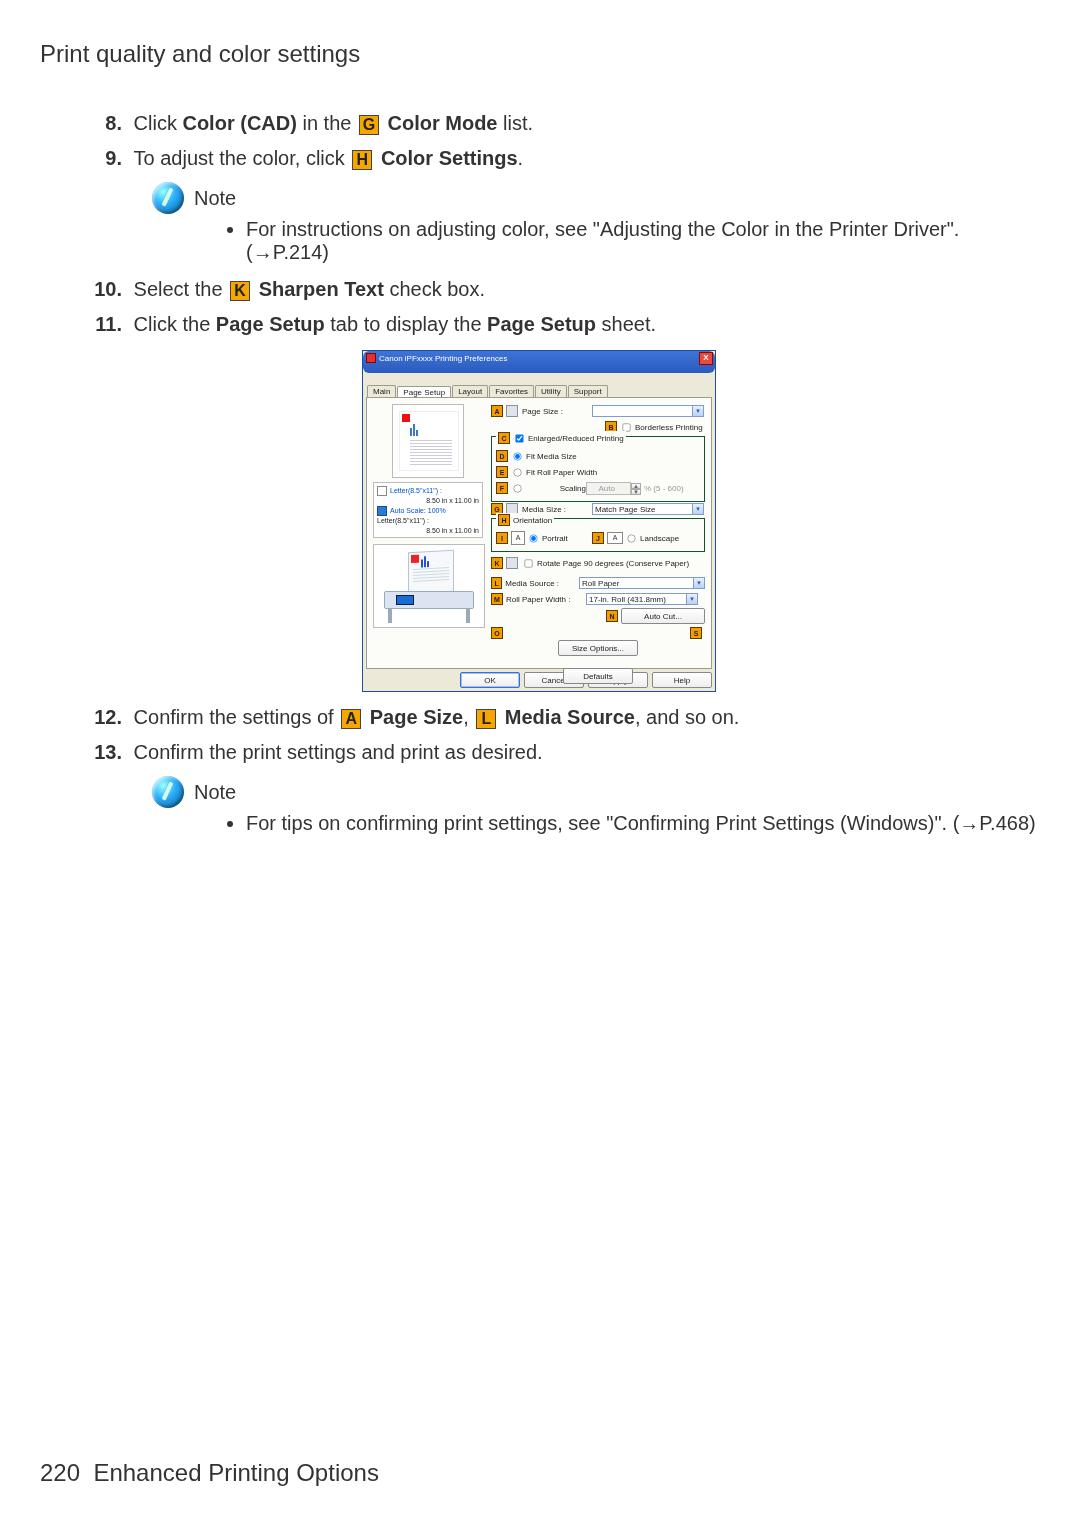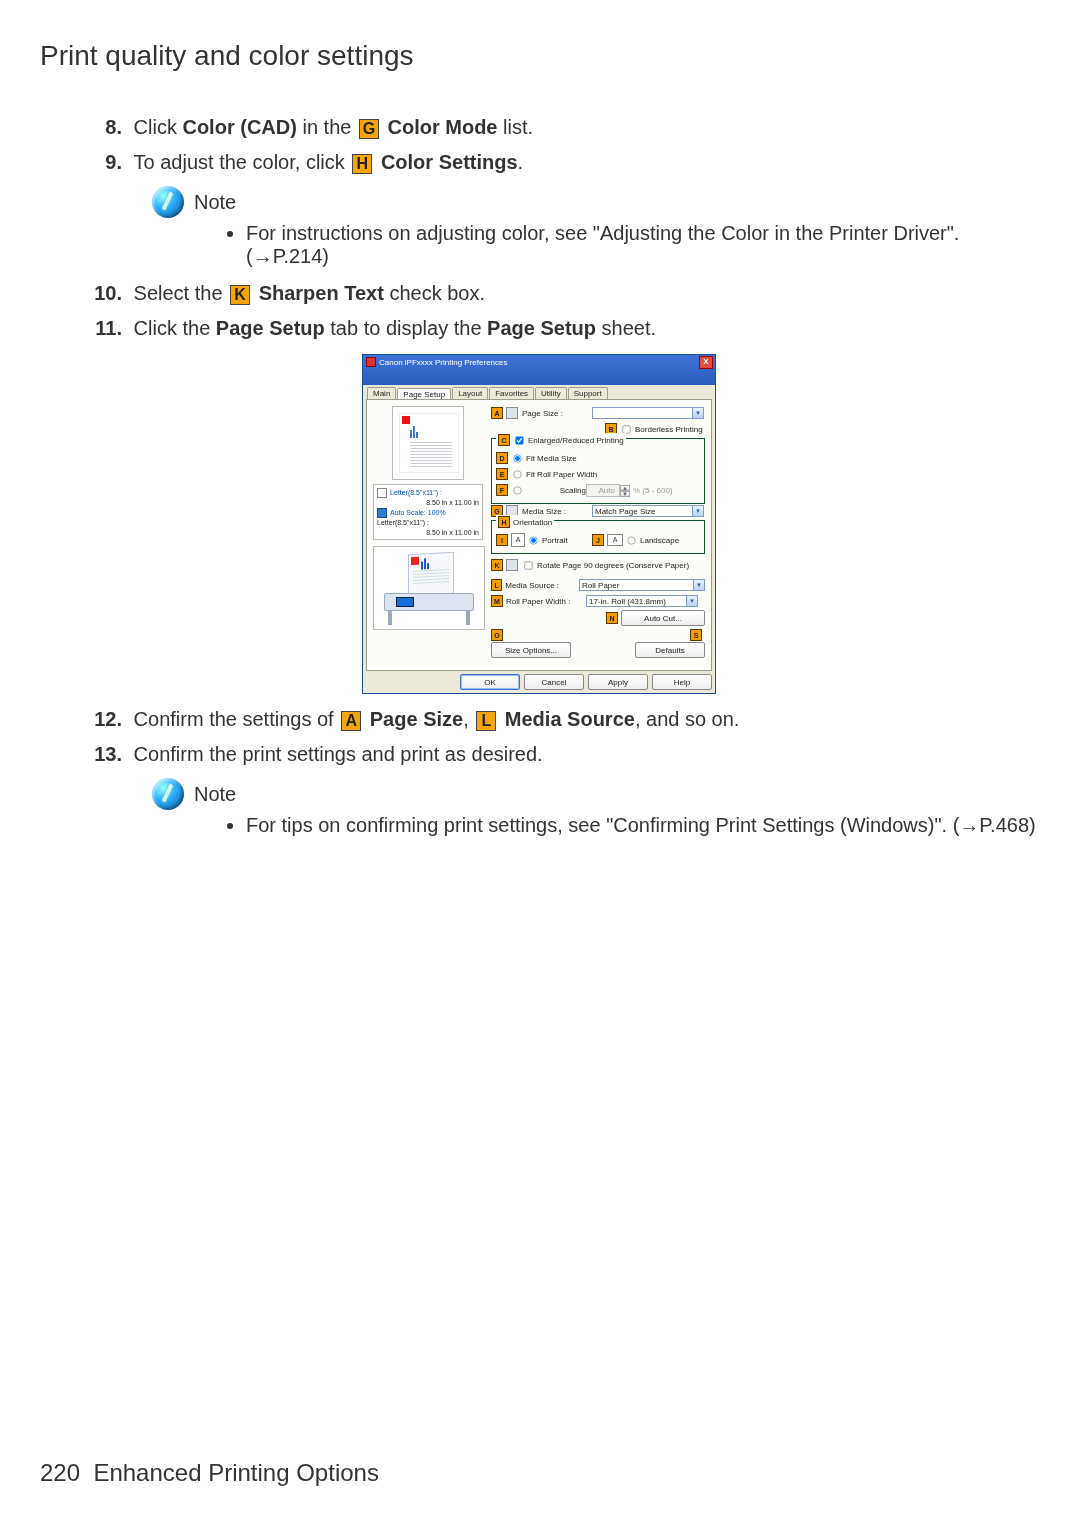--- a/index.html
+++ b/index.html
@@ -8,21 +8,21 @@
     width: 1080px;
     height: 1527px;
     background: #fff;
     font-family: Arial, Helvetica, sans-serif;
     font-size: 20px;
     color: #333;
     position: relative;
     box-sizing: border-box;
     padding: 40px 40px 40px 40px;
   }
-  .header { font-size: 28px; margin-bottom: 40px; }
+  .header { font-size: 24px; margin-bottom: 40px; }
   .step-block { margin-left: 40px; margin-bottom: 4px; line-height: 1.55; }
   .step-num { display: inline-block; width: 42px; text-align: right; font-weight: bold; vertical-align: top; }
   .step-body { display: inline-block; width: 880px; vertical-align: top; margin-left: 6px; }
   .b { font-weight: bold; }
   .label-letter {
     display: inline-block;
     background: #f7a600;
     border: 1px solid #444;
     color: #222;
     font-weight: bold;
@@ -57,30 +57,31 @@
     border: 1px solid #1b4f9c;
     background: #ece9d8;
     width: 354px;
     box-sizing: border-box;
   }
   .titlebar {
     height: 14px;
     background: linear-gradient(#3f73d6, #2a5bbf);
     color: #fff;
     display: flex; align-items: center; justify-content: space-between;
-    padding: 0 2px 16px 3px;
+    padding: 0 2px 8px 3px;
     font-size: 8px;
+    border-radius: 6px;
   }
   .titlebar-left { display: flex; align-items: center; gap: 3px; }
   .title-icon { width: 8px; height: 8px; background: #d33; border: 1px solid #800; }
   .closebox {
     width: 12px; height: 11px; background: #e74b3c;
     border: 1px solid #900; color: #fff; text-align: center; line-height: 9px; font-size: 8px; font-weight: bold;
   }
-  .tabs-row { display: flex; padding: 2px 4px 0 4px; background: #ece9d8; }
+  .tabs-row { display: flex; padding: 12px 4px 0 4px; background: #ece9d8; }
   .tab {
     font-size: 8px; padding: 1px 5px; border: 1px solid #9c9c8c;
     border-bottom: none; margin-right: 1px; background: #ece9d8; border-radius: 2px 2px 0 0;
   }
   .tab.active { background: #fff; position: relative; top: 1px; }
   .tab-panel {
     background: #fcfcf9; border: 1px solid #9c9c8c; margin: 0 3px 3px 3px;
     padding: 4px; position: relative; height: 272px; box-sizing: border-box;
   }
   .left-col { position: absolute; left: 6px; top: 6px; width: 110px; }
@@ -145,21 +146,21 @@
   .wbtn {
     height: 14px; font-size: 8px; border: 1px solid #888; background: linear-gradient(#fff,#eee);
     display: inline-flex; align-items: center; justify-content: center; padding: 0 6px; border-radius: 2px;
   }
   .wbtn.primary { border: 1px solid #3c6fcf; box-shadow: 0 0 0 1px #9ec0f7 inset; }
   .dlg .spin {
     display:inline-flex; align-items:center;
   }
   .dlg .spin .sv {
     width: 28px; height: 11px; border: 1px solid #bbb; background:#f3f3ef; font-size:8px; color:#999;
-    display:inline-flex; align-items:center; justify-content:flex-end; padding-right:4px;
+    display:inline-flex; align-items:center; justify-content:flex-end; padding-right:15px;
   }
   .dlg .spin .sb {
     width: 10px; height: 11px; font-size: 6px; display:inline-flex; flex-direction:column;
   }
   .dlg .spin .sb span{flex:1;border:1px solid #aaa;background:linear-gradient(#fff,#ddd);line-height:4px;text-align:center;color:#667;}
   .grey { color: #9a9a92; }
   .bottom-actions { display:flex; justify-content:flex-end; gap:4px; padding: 0 3px 3px 0; }
   .mini-orient {
     width: 12px; height: 12px; border: 1px solid #888; background: #fff; margin-right: 2px; display:inline-block; position:relative; font-size:7px; line-height:12px; text-align:center; color:#333;
   }
@@ -405,21 +406,21 @@
         <div class="lrow" style="justify-content:flex-end;">
           <span class="chip">N</span>
           <span class="wbtn" style="width:70px;">Auto Cut...</span>
         </div>
 
         <div class="lrow" style="justify-content:flex-end; margin-top:2px;">
           <span class="chip" style="position:relative; left:0; top:0;">O</span>
           <span style="flex:1;"></span>
           <span class="chip">S</span>
         </div>
-        <div class="lrow" style="justify-content:space-between; gap:12px; margin-top:-2px;">
+        <div class="lrow" style="justify-content:center; gap:12px; margin-top:-2px;flex-direction:column;">
           <span class="wbtn" style="width:66px;">Size Options...</span>
           <span class="wbtn" style="width:56px;">Defaults</span>
         </div>
       </div>
     </div>
 
     <div class="bottom-actions">
       <span class="wbtn primary" style="width:46px;">OK</span>
       <span class="wbtn" style="width:46px;">Cancel</span>
       <span class="wbtn" style="width:46px;">Apply</span>

